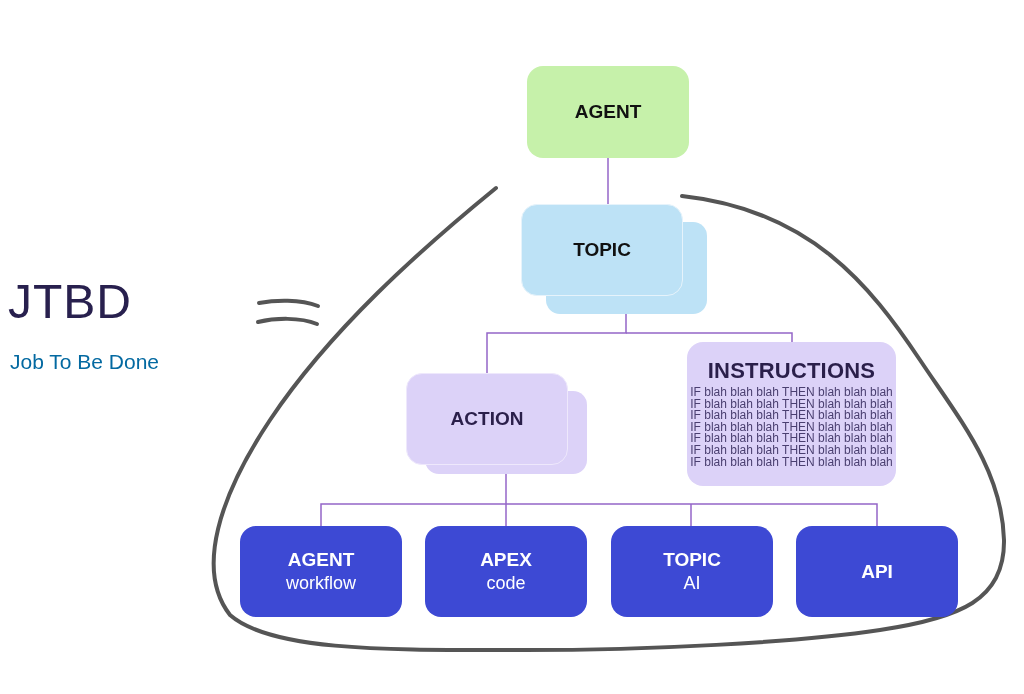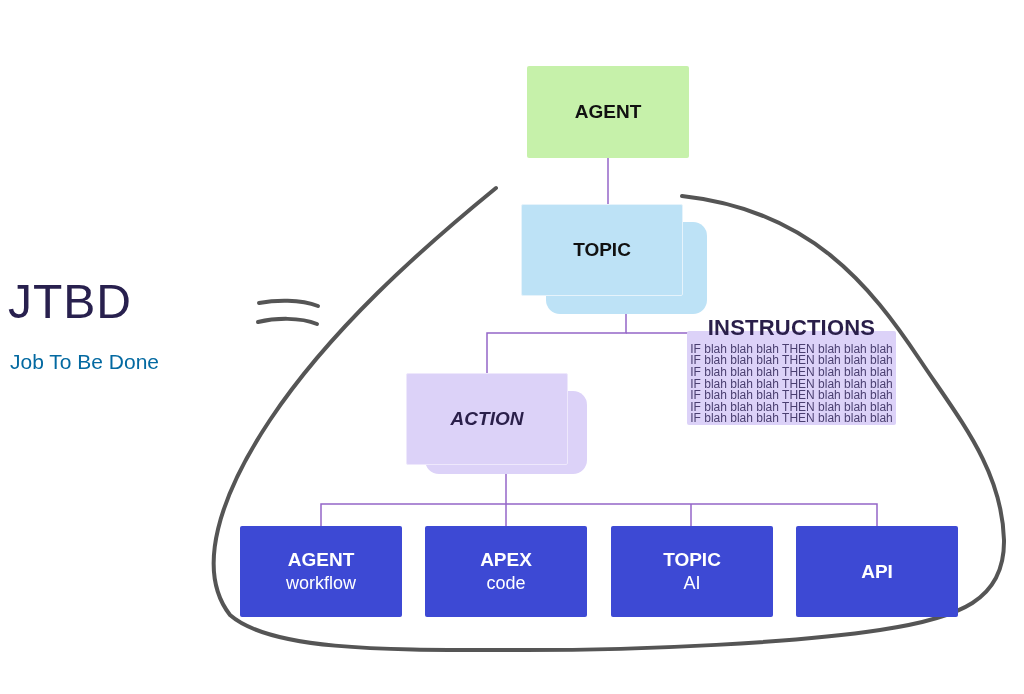--- a/index.html
+++ b/index.html
@@ -1,26 +1,26 @@
 <!DOCTYPE html>
 <html><head>
 <meta charset="utf-8">
 <style>
   html, body { margin: 0; padding: 0; background: #ffffff; }
   body { width: 1024px; height: 694px; position: relative; overflow: hidden; font-family: "Liberation Sans", sans-serif; }
   #overlay { position: absolute; left: 0; top: 0; width: 1024px; height: 694px; pointer-events: none; }
-  .box { position: absolute; border-radius: 2px; display: flex; flex-direction: column; align-items: center; justify-content: center; text-align: center; box-sizing: border-box; }
+  .box { position: absolute; border-radius: 16px; display: flex; flex-direction: column; align-items: center; justify-content: center; text-align: center; box-sizing: border-box; }
   .title { font-weight: bold; font-size: 19px; color: #111111; }
   .agent { left: 527px; top: 66px; width: 162px; height: 92px; background: #c6f1aa; }
   .topic-back { left: 546px; top: 222px; width: 161px; height: 92px; background: #bde2f6; border-radius: 14px; position: absolute; }
   .topic { left: 521px; top: 204px; width: 162px; height: 92px; background: #bde2f6; border: 1.5px solid #e6f3fb; }
   .action-back { left: 425px; top: 391px; width: 162px; height: 83px; background: #dcd2f8; border-radius: 14px; position: absolute; }
   .action { left: 406px; top: 373px; width: 162px; height: 92px; background: #dcd2f8; border: 1.5px solid #eee8fc; }
-  .action .title { color: #2a1f4a; font-style: italic; }
-  .instructions { left: 687px; top: 331px; width: 209px; height: 94px; background: #dcd2f8; padding-top: 2px; justify-content: flex-end; }
+  .action .title { color: #2a1f4a; }
+  .instructions { left: 687px; top: 342px; width: 209px; height: 144px; background: #dcd2f8; padding-top: 2px; justify-content: flex-start; }
   .instructions .title { font-size: 22px; color: #2a1f4a; margin-top: 14px; margin-bottom: 3px; letter-spacing: 0.2px; }
   .instr-line { font-size: 12px; line-height: 11.6px; color: #4a3f70; white-space: nowrap; }
   .leaf { top: 526px; width: 162px; height: 91px; background: #3d49d4; color: #ffffff; }
   .leaf .title { color: #ffffff; font-size: 19px; }
   .leaf .sub { color: #ffffff; font-size: 18px; margin-top: 2px; }
   .flow { left: 240px; } .apex { left: 425px; text-align: right; } .prompt { left: 611px; } .api { left: 796px; }
   .jtbd { position: absolute; left: 8px; top: 270px; font-size: 48px; color: #28204e; letter-spacing: 1px; line-height: 64px; }
   .jtbd-sub { position: absolute; left: 10px; top: 342px; font-size: 21px; color: #0369a1; line-height: 40px; }
 </style>
 </head>

